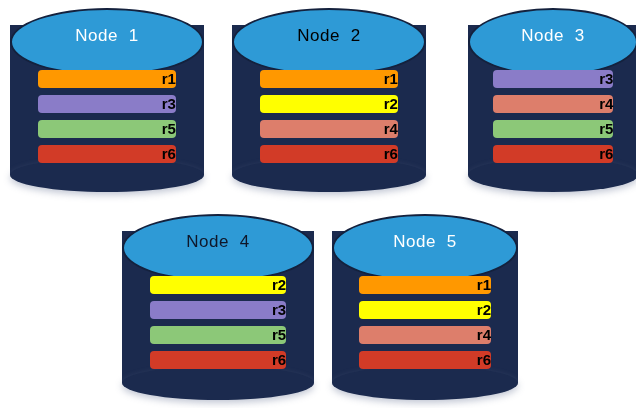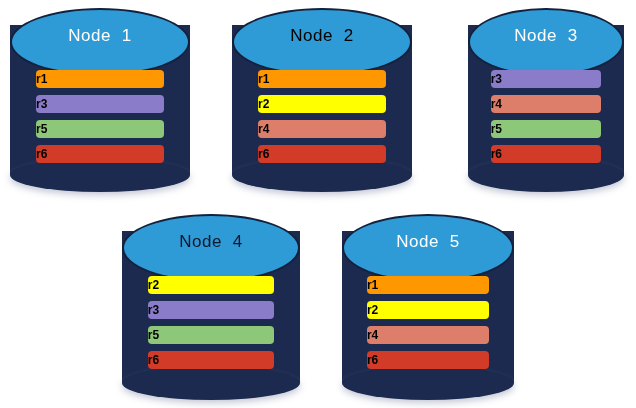--- a/index.html
+++ b/index.html
@@ -19,20 +19,21 @@
   #canvas {
     position: relative;
     width: 636px;
     height: 408px;
     background: #ffffff;
   }
 
   
   .node {
     position: absolute;
+    padding-left: 14px;
   }
 
   .cyl {
     position: absolute;
     left: 0;
     top: 0;
     width: 100%;
     height: 100%;
   }
 
@@ -97,22 +98,22 @@
     flex-direction: column;
     align-items: center;
     gap: 7px;
   }
 
   .bar {
     width: 71%;
     height: 18px;
     line-height: 18px;
     border-radius: 4px;
-    text-align: left;
-    font-size: 12px;
+    text-align: right;
+    font-size: 15px;
     font-weight: bold;
     color: #000000;
     font-family: "Liberation Sans", sans-serif;
     box-sizing: border-box;
   }
 </style>
 </head>
 <body>
 
 <div id="canvas" style="background: rgb(255, 255, 255);">
@@ -165,21 +166,21 @@
         <div class="cyl-top" style="background: rgb(46, 154, 214); border-color: rgb(20, 33, 61);"></div>
       </div>
       <div class="node-label" style="color: #0f172a;">Node  4</div>
       <div class="replicas">
         <div class="bar" style="background: rgb(255, 255, 0); color: rgb(0, 0, 0);">r2</div>
         <div class="bar" style="background: rgb(138, 124, 200); color: rgb(0, 0, 0);">r3</div>
         <div class="bar" style="background: rgb(140, 200, 120); color: rgb(0, 0, 0);">r5</div>
         <div class="bar" style="background: rgb(210, 59, 39); color: rgb(0, 0, 0);">r6</div>
       </div>
     </div>
-    <div class="node" style="left: 342px; top: 214px; width: 172px; height: 186px;">
+    <div class="node" style="left: 332px; top: 214px; width: 172px; height: 186px;">
       <div class="cyl">
         <div class="cyl-body" style="background: rgb(27, 42, 78);"></div>
         <div class="cyl-bottom" style="background: rgb(27, 42, 78);"></div>
         <div class="cyl-top" style="background: rgb(46, 154, 214); border-color: rgb(20, 33, 61);"></div>
       </div>
       <div class="node-label" style="color: rgb(255, 255, 255);">Node  5</div>
       <div class="replicas">
         <div class="bar" style="background: rgb(255, 152, 0); color: rgb(0, 0, 0);">r1</div>
         <div class="bar" style="background: rgb(255, 255, 0); color: rgb(0, 0, 0);">r2</div>
         <div class="bar" style="background: rgb(221, 126, 107); color: rgb(0, 0, 0);">r4</div>

